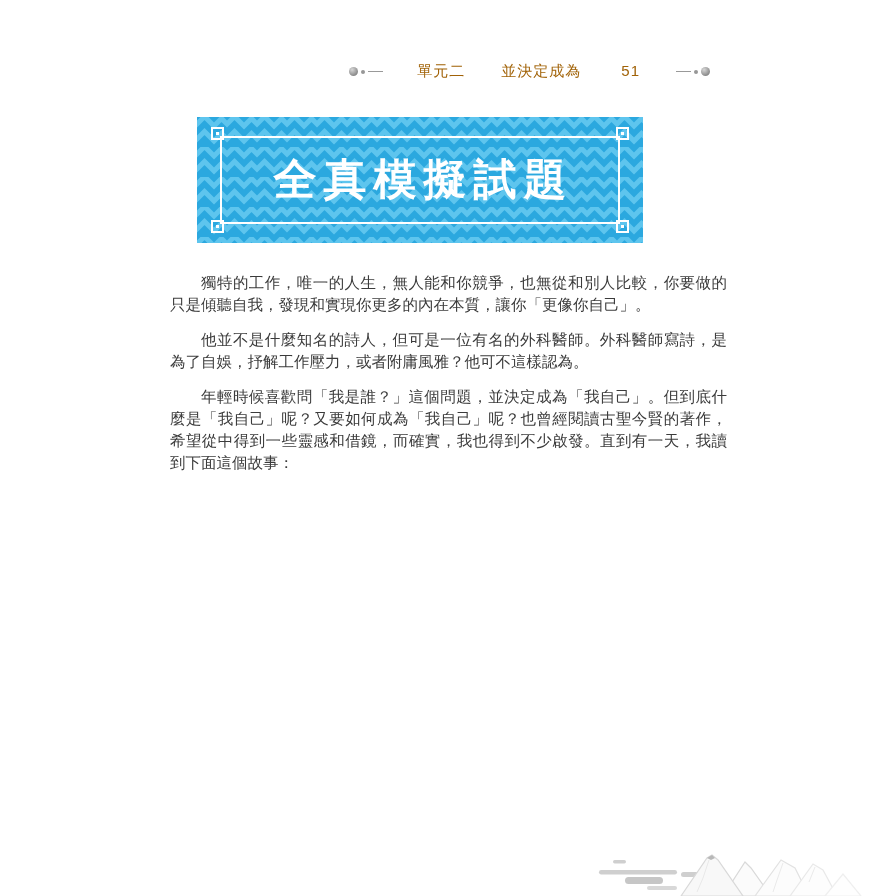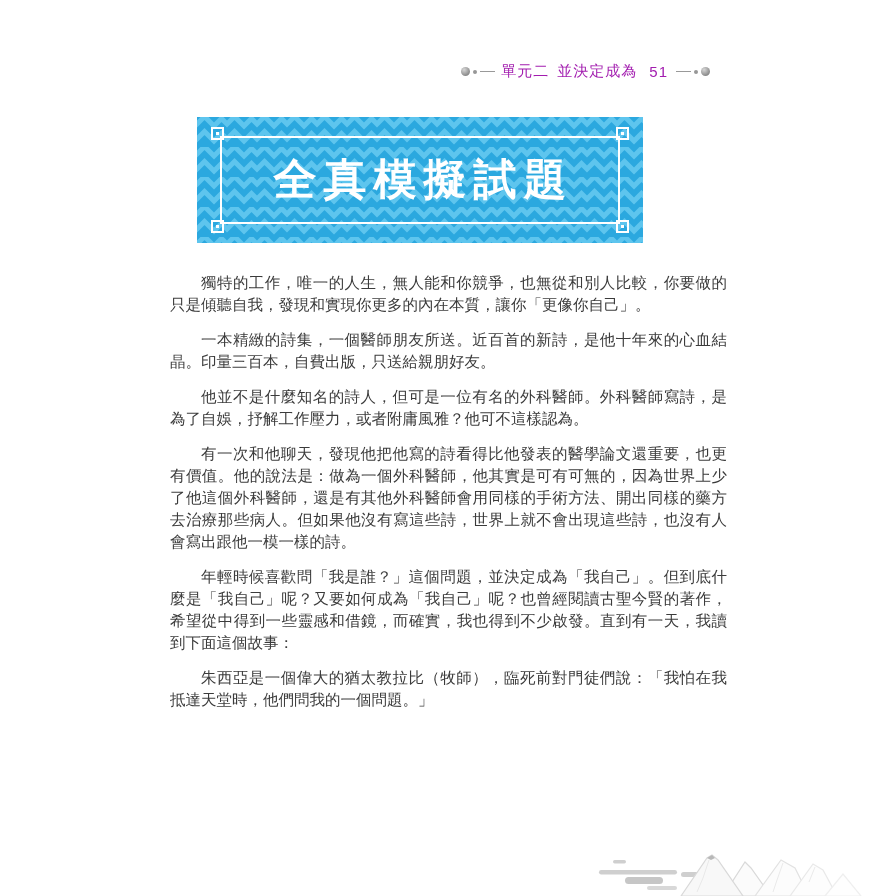--- a/index.html
+++ b/index.html
@@ -7,23 +7,24 @@
     position:relative;
     width:896px;height:896px;
     background:#ffffff;
     overflow:hidden;
     font-family:"Liberation Serif","DejaVu Serif",serif;
   }
 
   
   .header{
     position:absolute;top:62px;right:186px;
-    display:flex;align-items:center;
-    font-size:15px;color:#a21caf;letter-spacing:1px;
+    display:flex;
+    font-size:15px;color:#a16207;letter-spacing:1px;
     font-family:"Liberation Serif","DejaVu Serif",serif;
+    gap:28px;
   }
   .orn{display:inline-flex;align-items:center;}
   .sphere{width:9px;height:9px;border-radius:50%;
     background:radial-gradient(circle at 35% 30%,#d6d6d6,#8b8b8b 70%);}
   .sdot{width:4px;height:4px;border-radius:50%;background:#979797;margin:0 3px;}
   .dash{width:15px;height:1.5px;background:#999;}
   .h-unit{margin:0 4px 0 6px;}
   .h-section{margin:0 10px 0 4px;}
   .h-page{margin:0 8px 0 2px;font-family:Liberation Sans, sans-serif;}
 
@@ -100,25 +101,22 @@
       <span class="corner tl"></span>
       <span class="corner tr"></span>
       <span class="corner bl"></span>
       <span class="corner br"></span>
     </div>
     <div class="banner-title">全真模擬試題</div>
   </div>
 
   <div class="content">
     <p>獨特的工作，唯一的人生，無人能和你競爭，也無從和別人比較，你要做的只是傾聽自我，發現和實現你更多的內在本質，讓你「更像你自己」。</p>
-    <p>一本精緻的詩集，一個醫師朋友所送。近百首的新詩，是他十年來的心血結晶。印量三百本，自費出版，只送給親朋好友。</p>
     <p>他並不是什麼知名的詩人，但可是一位有名的外科醫師。外科醫師寫詩，是為了自娛，抒解工作壓力，或者附庸風雅？他可不這樣認為。</p>
-    <p>有一次和他聊天，發現他把他寫的詩看得比他發表的醫學論文還重要，也更有價值。他的說法是：做為一個外科醫師，他其實是可有可無的，因為世界上少了他這個外科醫師，還是有其他外科醫師會用同樣的手術方法、開出同樣的藥方去治療那些病人。但如果他沒有寫這些詩，世界上就不會出現這些詩，也沒有人會寫出跟他一模一樣的詩。</p>
     <p>年輕時候喜歡問「我是誰？」這個問題，並決定成為「我自己」。但到底什麼是「我自己」呢？又要如何成為「我自己」呢？也曾經閱讀古聖今賢的著作，希望從中得到一些靈感和借鏡，而確實，我也得到不少啟發。直到有一天，我讀到下面這個故事：</p>
-    <p>朱西亞是一個偉大的猶太教拉比（牧師），臨死前對門徒們說：「我怕在我抵達天堂時，他們問我的一個問題。」</p>
   </div>
 
   <svg class="watermark" width="300" height="48" viewBox="0 0 300 48" aria-hidden="true">
 
     <g fill="#cfcfcf">
       <rect x="28" y="12" width="13" height="3.5" rx="1.7"></rect>
       <rect x="14" y="22" width="78" height="4.5" rx="2.2"></rect>
       <rect x="40" y="29" width="38" height="7" rx="3.5" fill="#c6c6c6"></rect>
       <rect x="96" y="24" width="22" height="5" rx="2.5"></rect>
       <rect x="62" y="38" width="30" height="4" rx="2" fill="#d8d8d8"></rect>

